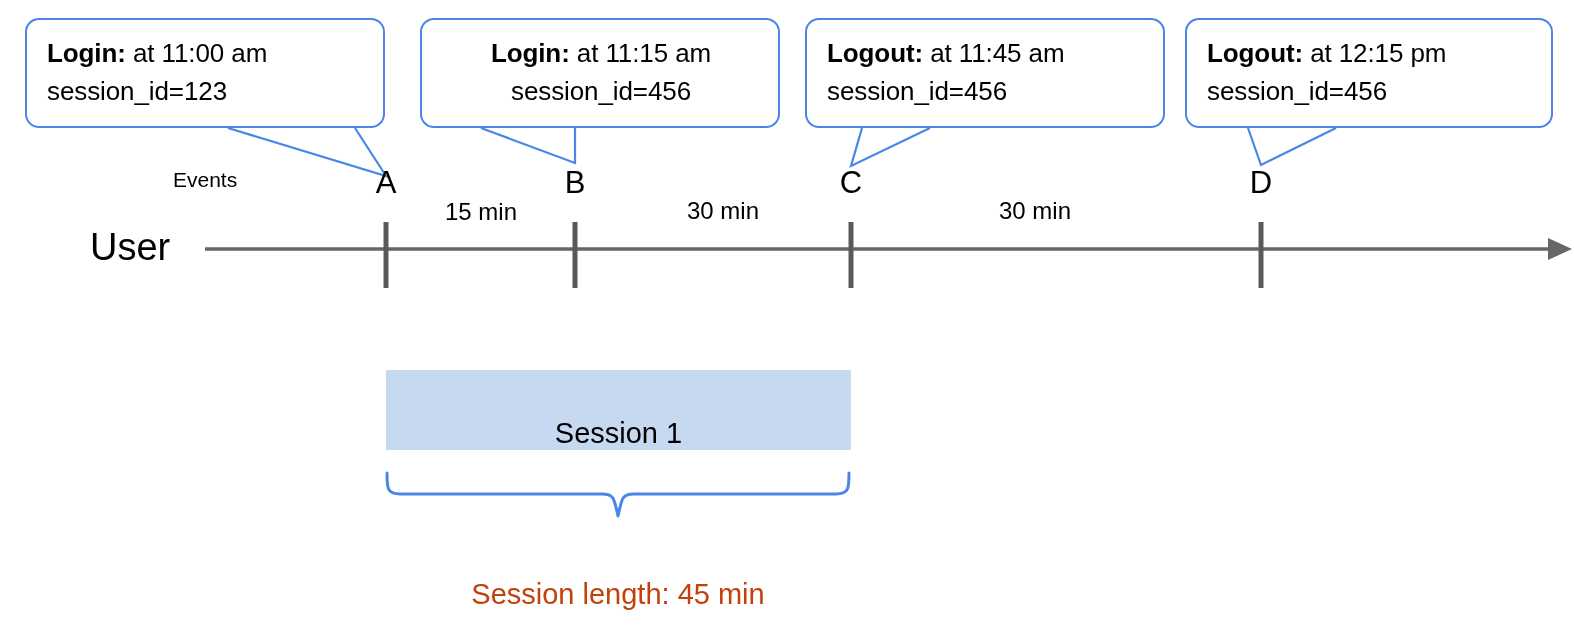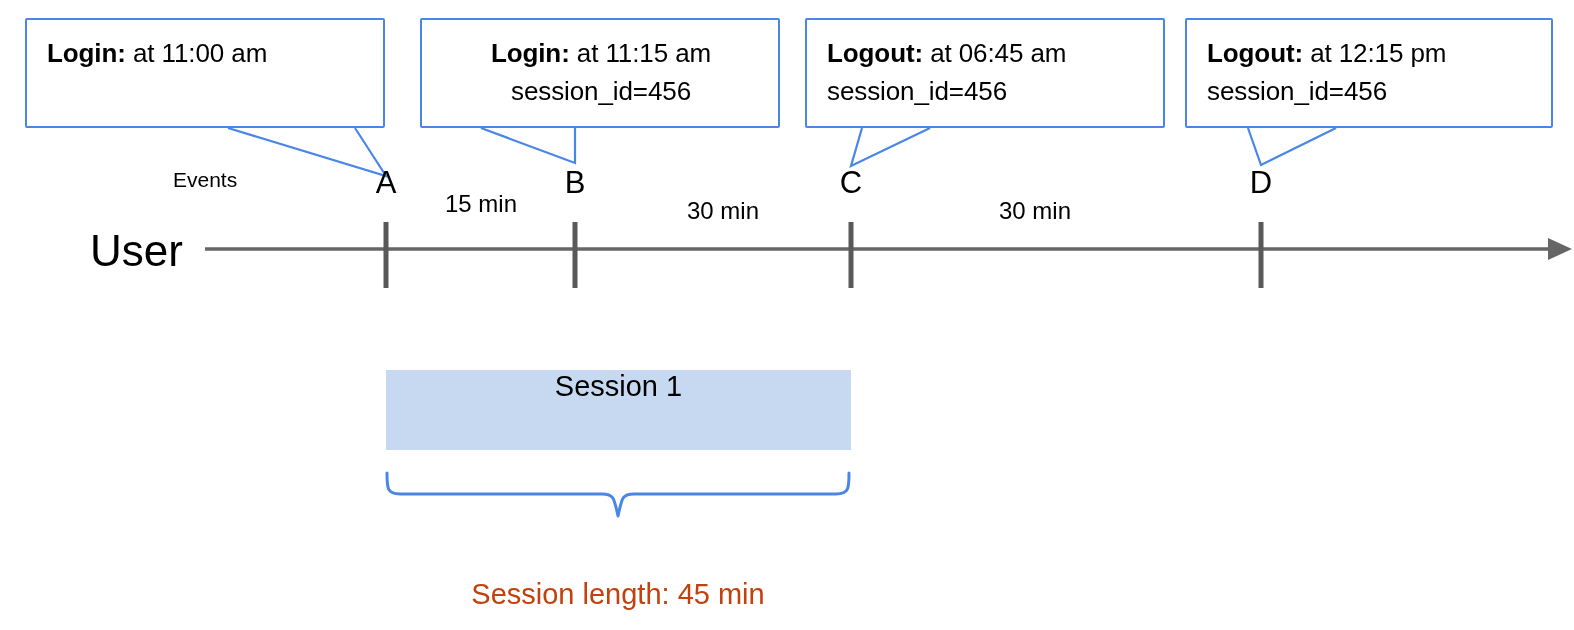--- a/index.html
+++ b/index.html
@@ -17,21 +17,21 @@
     height: 630px;
     background: #ffffff;
     overflow: hidden;
   }
 
   
   .callout {
     position: absolute;
     box-sizing: border-box;
     border: 2.2px solid #4a86e8;
-    border-radius: 2px;
+    border-radius: 14px;
     background: #ffffff;
     padding: 14px 18px 0 20px;
   }
   .callout-line {
     font-size: 26px;
     line-height: 38px;
     color: #000000;
     white-space: nowrap;
     letter-spacing: -0.1px;
   }
@@ -46,21 +46,21 @@
 
   
   .row-label-events {
     position: absolute;
     font-size: 21px;
     color: #000000;
     white-space: nowrap;
   }
   .row-label-user {
     position: absolute;
-    font-size: 44px;
+    font-size: 38px;
     color: #000000;
     white-space: nowrap;
     text-align: right;
   }
 
   
   .event-letter {
     position: absolute;
     font-size: 31px;
     color: #000000;
@@ -84,21 +84,21 @@
     position: absolute;
     left: 0;
     top: 0;
   }
 
   
   .session-bar {
     position: absolute;
     background: #c6d9f1;
     display: flex;
-    align-items: flex-start;
+    align-items: flex-end;
     justify-content: center;
   }
   .session-bar-label {
     font-size: 29px;
     color: #000000;
     white-space: nowrap;
   }
 
   
   #brace-svg {
@@ -115,38 +115,39 @@
 </style>
 </head>
 <body>
 
 <div id="canvas">
 
   <div class="callout" style="left:25px; top:18px; width:360px; height:110px;">
     <div class="callout-line">
       <span class="lbl">Login:</span><span> at 11:00 am</span>
     </div>
+    <div class="callout-line">session_id=123</div>
   </div>
   <svg class="tail-svg" style="left:0px; top:0px; width:1574px; height:200px;">
     <path d="M 228,128 L 386,176 L 355,128" fill="#ffffff" stroke="#4a86e8" stroke-width="2.2" stroke-linejoin="miter" stroke-linecap="butt"></path>
   </svg>
 
   <div class="callout" style="left:420px; top:18px; width:360px; height:110px;text-align:center;">
     <div class="callout-line">
       <span class="lbl">Login:</span><span> at 11:15 am</span>
     </div>
     <div class="callout-line">session_id=456</div>
   </div>
   <svg class="tail-svg" style="left:0px; top:0px; width:1574px; height:200px;">
     <path d="M 481,128 L 575,163 L 575,128" fill="#ffffff" stroke="#4a86e8" stroke-width="2.2" stroke-linejoin="miter" stroke-linecap="butt"></path>
   </svg>
 
   <div class="callout" style="left:805px; top:18px; width:360px; height:110px;">
     <div class="callout-line">
-      <span class="lbl">Logout:</span><span> at 06:45 am</span>
+      <span class="lbl">Logout:</span><span> at 11:45 am</span>
     </div>
     <div class="callout-line">session_id=456</div>
   </div>
   <svg class="tail-svg" style="left:0px; top:0px; width:1574px; height:200px;">
     <path d="M 930,128 L 851,166 L 862,128" fill="#ffffff" stroke="#4a86e8" stroke-width="2.2" stroke-linejoin="miter" stroke-linecap="butt"></path>
   </svg>
 
   <div class="callout" style="left:1185px; top:18px; width:368px; height:110px;">
     <div class="callout-line">
       <span class="lbl">Logout:</span><span> at 12:15 pm</span>
@@ -159,21 +160,21 @@
 
   <div class="row-label-events" style="left:173px; top:168px;">Events</div>
 
   <div class="row-label-user" style="left:90px; top:226px;">User</div>
 
   <div class="event-letter" style="left:386px; top:165px;">A</div>
   <div class="event-letter" style="left:575px; top:165px;">B</div>
   <div class="event-letter" style="left:851px; top:165px;">C</div>
   <div class="event-letter" style="left:1261px; top:165px;">D</div>
 
-  <div class="interval-label" style="left:481px; top:190px;">15 min</div>
+  <div class="interval-label" style="left:481px; top:198px;">15 min</div>
   <div class="interval-label" style="left:723px; top:197px;">30 min</div>
   <div class="interval-label" style="left:1035px; top:197px;">30 min</div>
 
   <svg id="axis-svg" width="1574" height="300" viewBox="0 0 1574 300">
 
     <line x1="205" y1="249" x2="1552" y2="249" stroke="#666666" stroke-width="3.4"></line>
 
     <polygon points="1548,238 1572,249 1548,260" fill="#666666"></polygon>
 
     <line x1="386" y1="222" x2="386" y2="288" stroke="#595959" stroke-width="5"></line>

